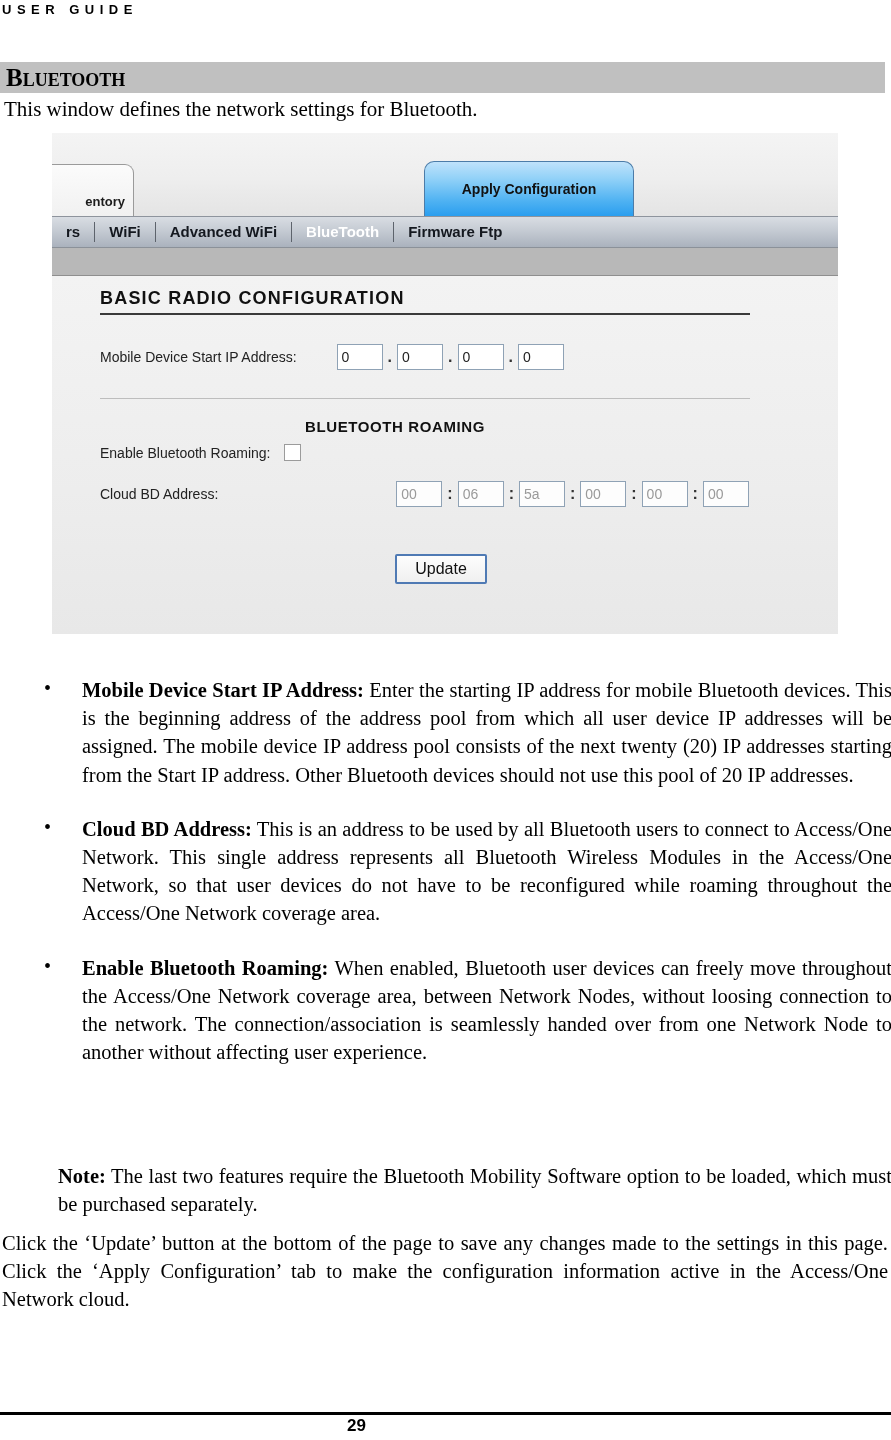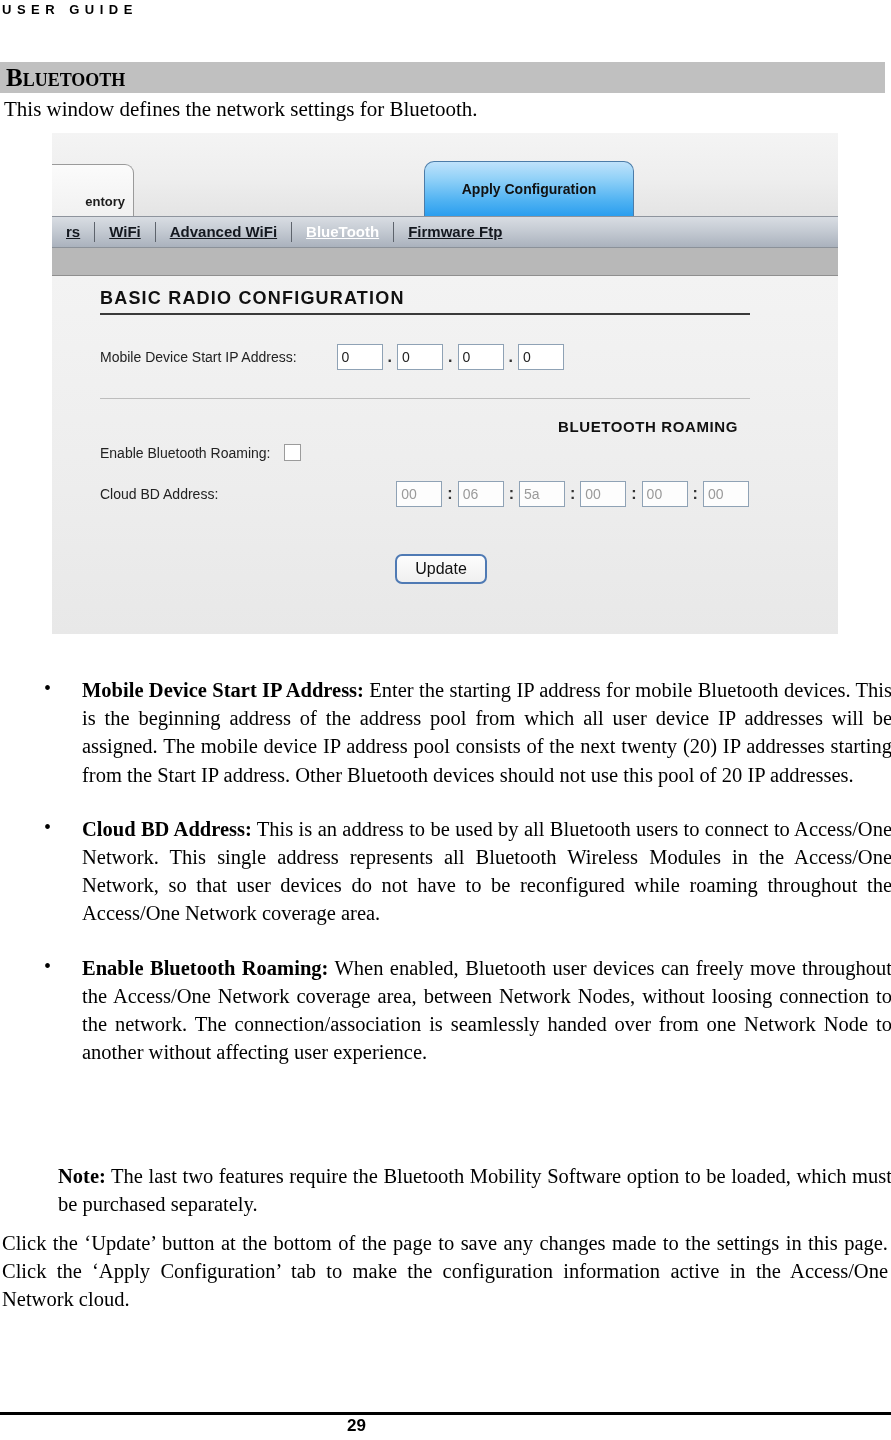--- a/index.html
+++ b/index.html
@@ -148,21 +148,20 @@
     display: flex;
     align-items: center;
   }
   .nav-item {
     font-size: 15px;
     font-weight: bold;
     color: #14181f;
     padding: 0 14px;
     line-height: 30px;
     white-space: nowrap;
-    text-decoration: underline;
   }
   .nav-item.active { color: #ffffff; }
   .nav-sep {
     width: 1px;
     height: 20px;
     background: #5d636c;
   }
 
   
   .sub-band {
@@ -239,21 +238,21 @@
     width: 650px;
     height: 1px;
     background: #bdbdbd;
   }
 
   .roaming-title {
     position: absolute;
     top: 142px;
     left: 0;
     width: 686px;
-    text-align: right;
+    text-align: center;
     font-size: 15px;
     font-weight: bold;
     letter-spacing: 0.6px;
     color: #111;
     white-space: nowrap;
   }
 
   .checkbox {
     width: 17px;
     height: 17px;
@@ -263,21 +262,21 @@
   }
 
   .update-btn {
     position: absolute;
     top: 278px;
     left: 343px;
     width: 92px;
     height: 30px;
     background: linear-gradient(to bottom, #fdfdfd 0%, #f0f0f0 100%);
     border: 2px solid #4f7ab4;
-    border-radius: 7px;
+    border-radius: 2px;
     display: flex;
     align-items: center;
     justify-content: center;
     font-size: 16px;
     color: #111;
     font-family: "Liberation Sans", sans-serif;
   }
 
   
   .bullets {

